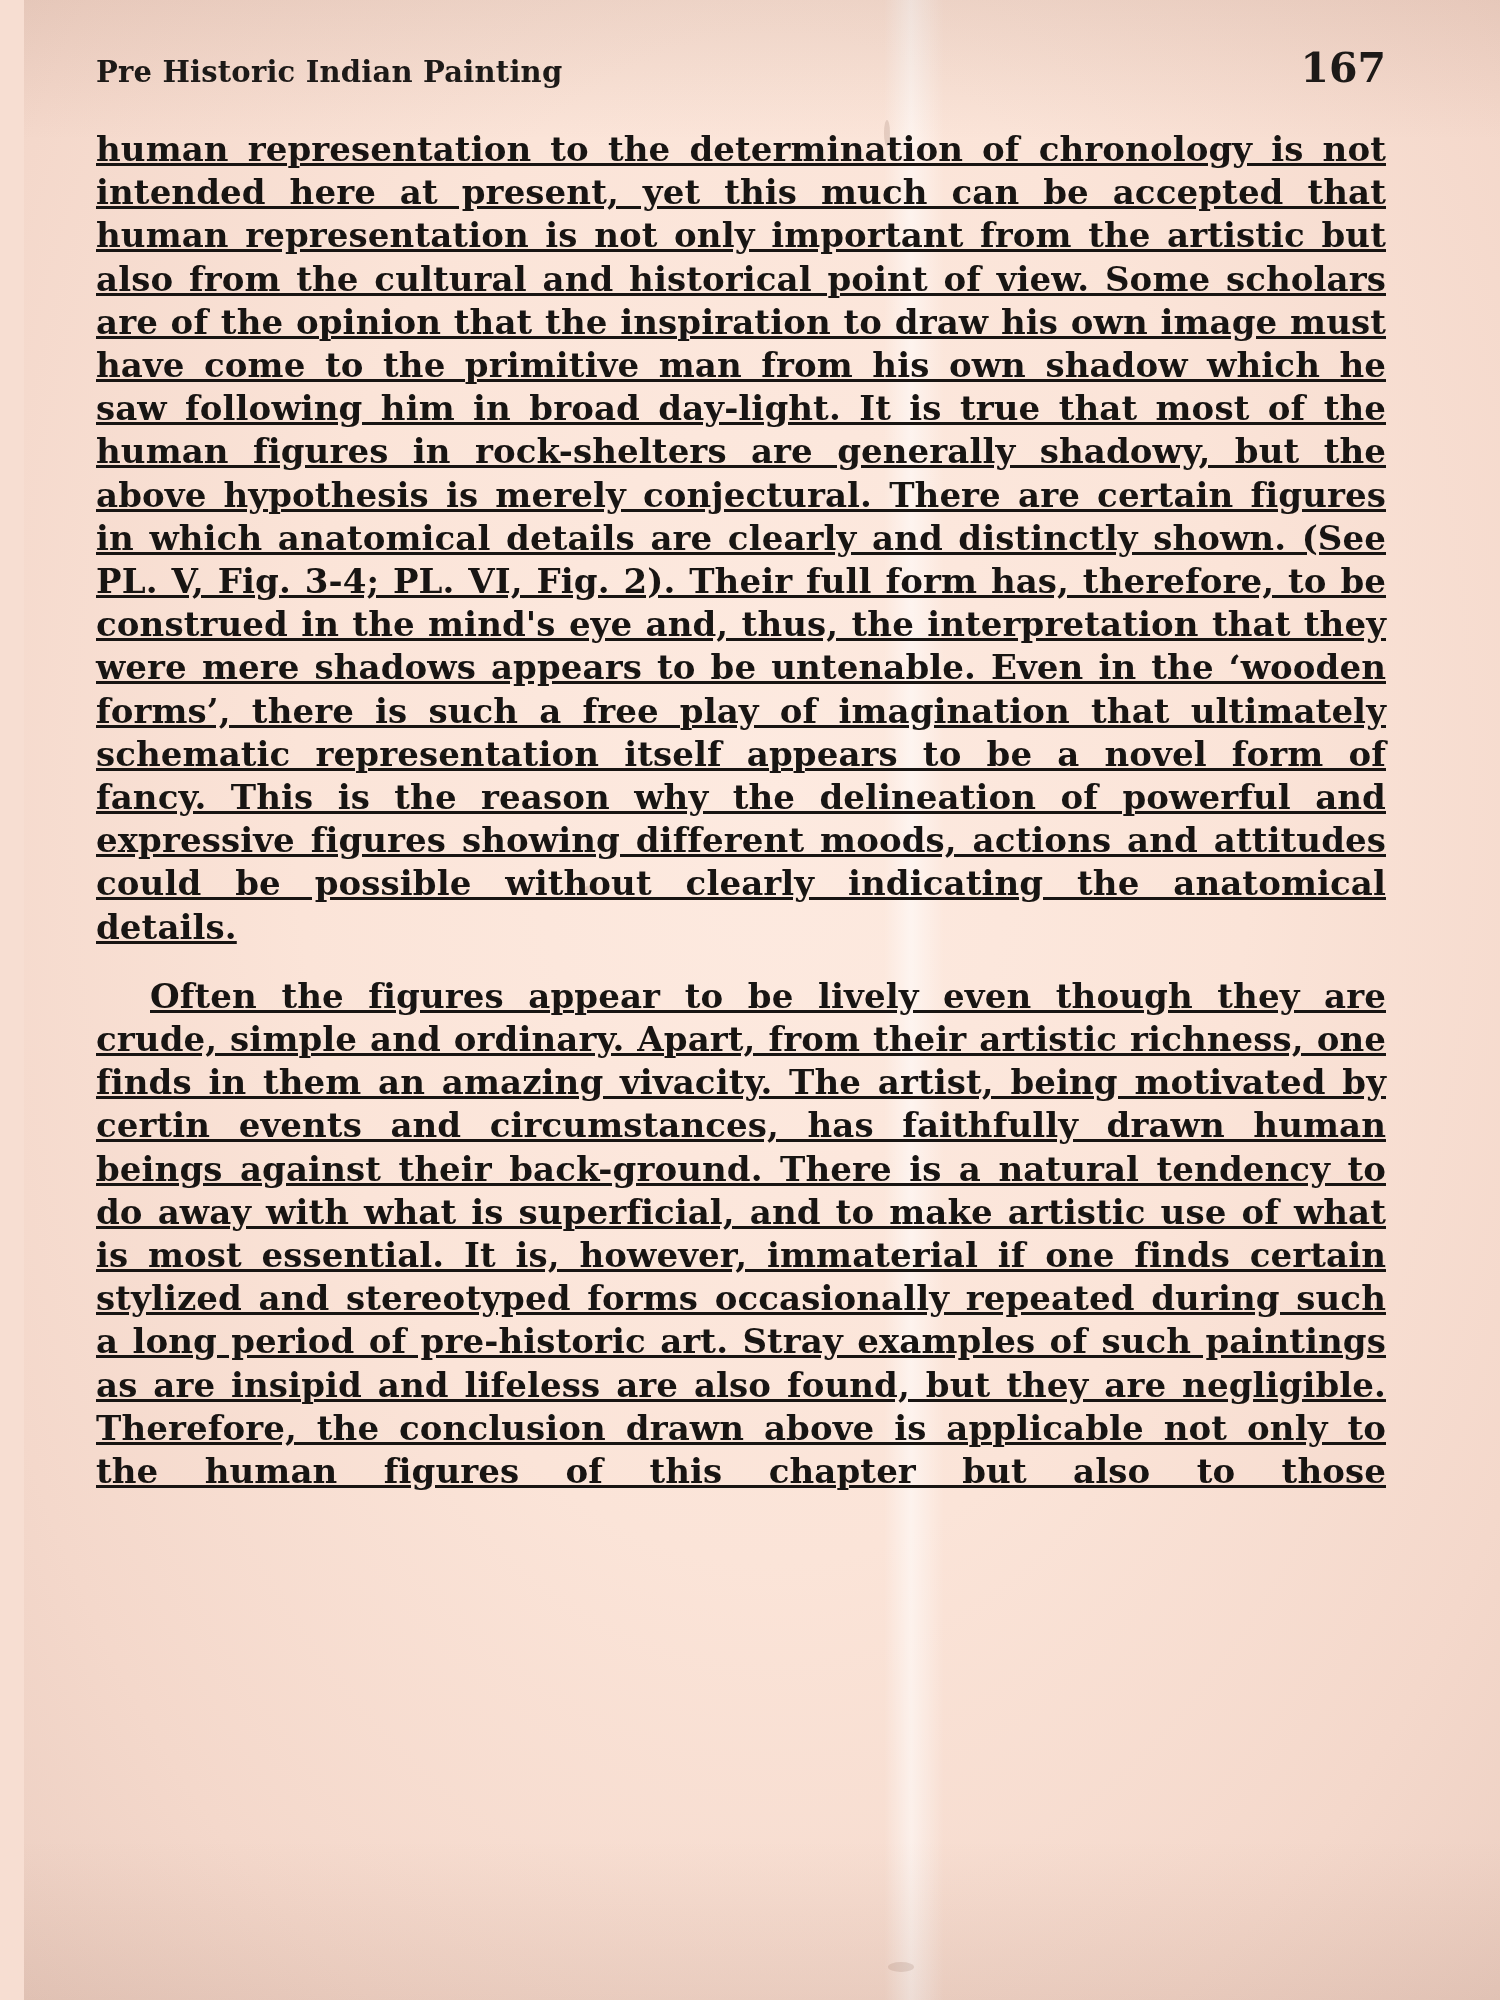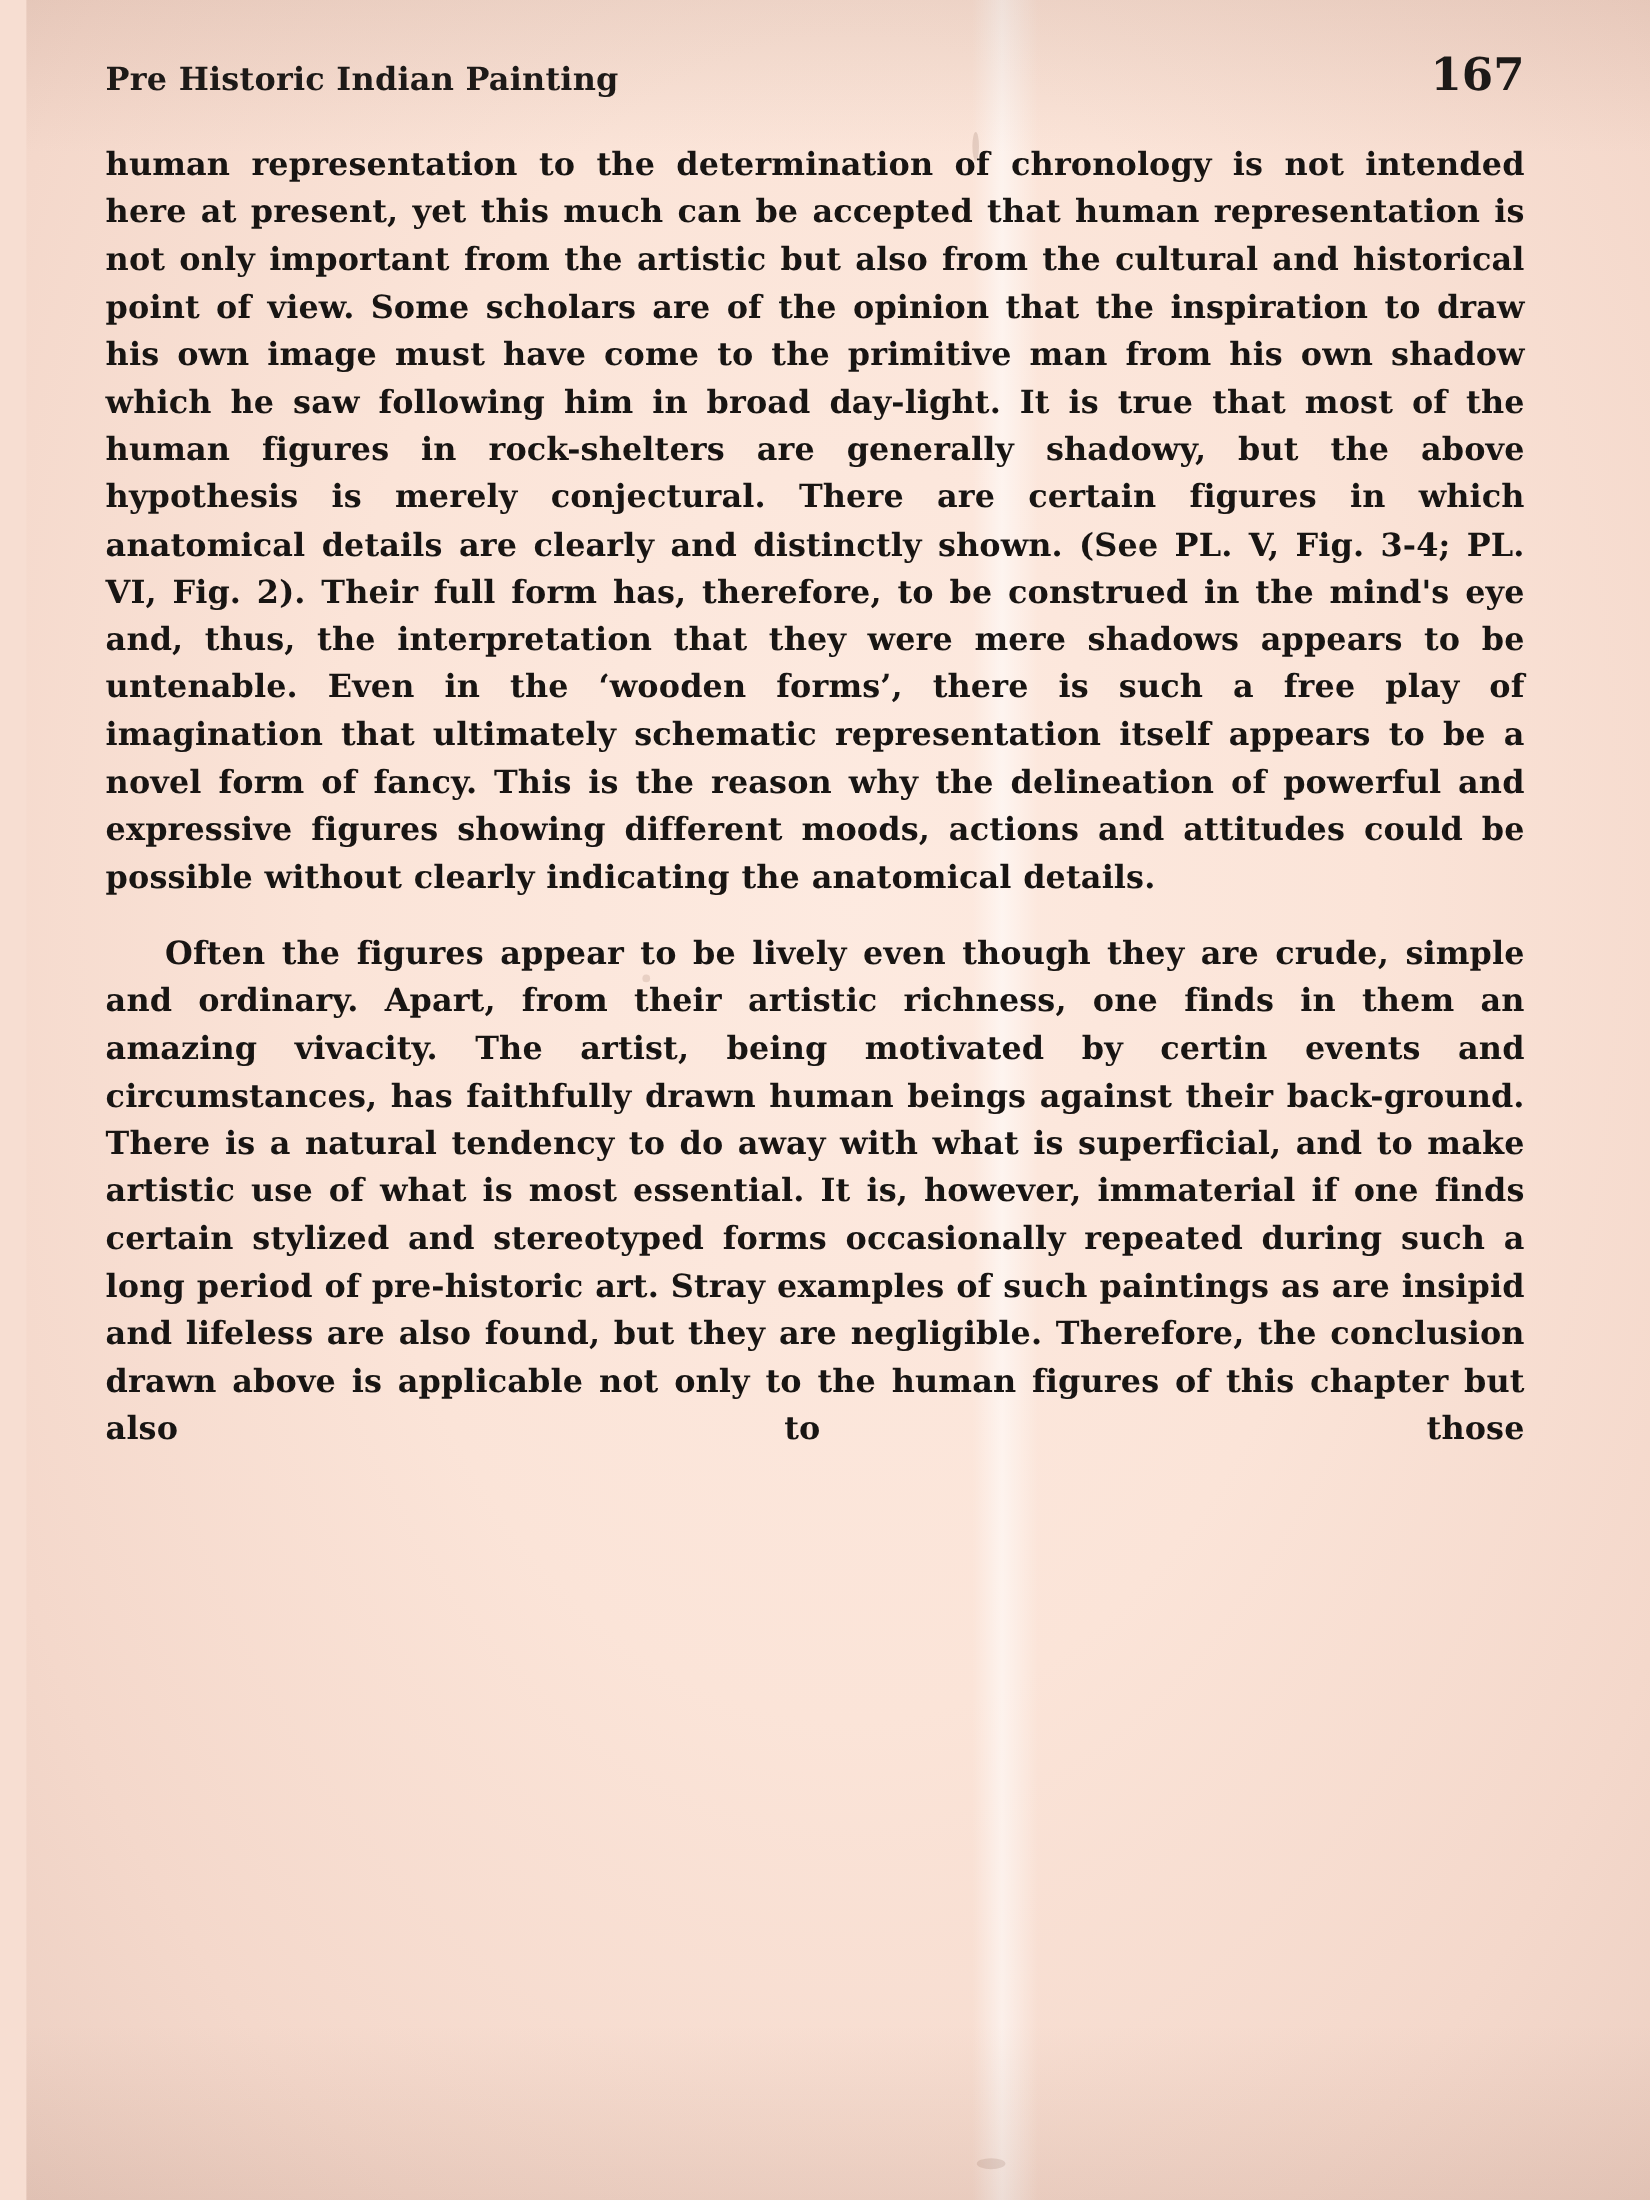--- a/index.html
+++ b/index.html
@@ -61,27 +61,28 @@
   }
   .page-number {
     font-family: "DejaVu Serif", serif;
     font-weight: bold;
     font-size: 41px;
     color: #1d1a18;
   }
   .body-text p {
     font-family: "DejaVu Serif", serif;
     font-weight: bold;
-    font-size: 29px;
+    font-size: 34px;
     line-height: 43.2px;
     color: #181513;
     text-align: justify;
     margin: 0;
     letter-spacing: 0.1px;
     word-spacing: 0.5px;
+    text-decoration: underline;
     -webkit-font-smoothing: antialiased;
   }
   .body-text p.indent {
     text-indent: 54px;
     margin-top: 26px;
   }
   .body-text p.last-line-justify {
     text-align-last: justify;
   }
   .spot {

